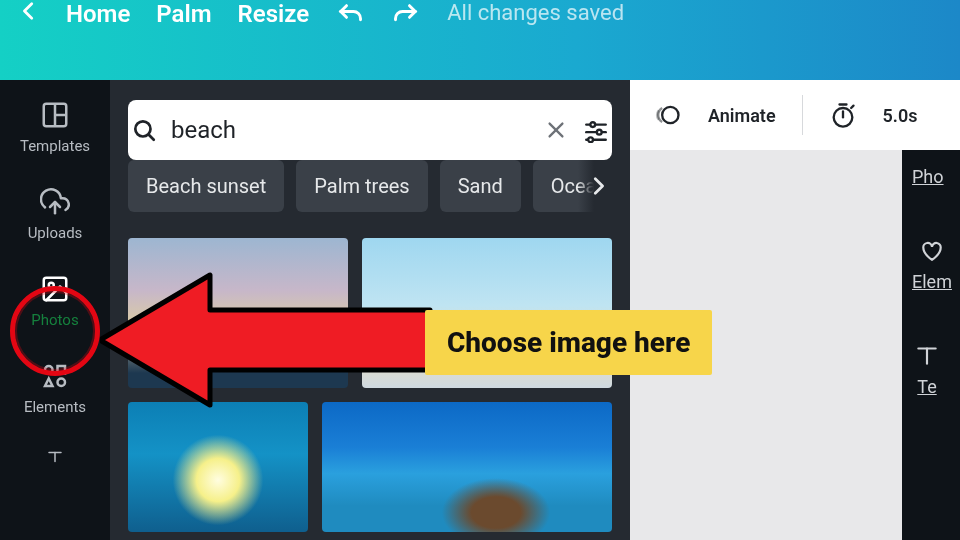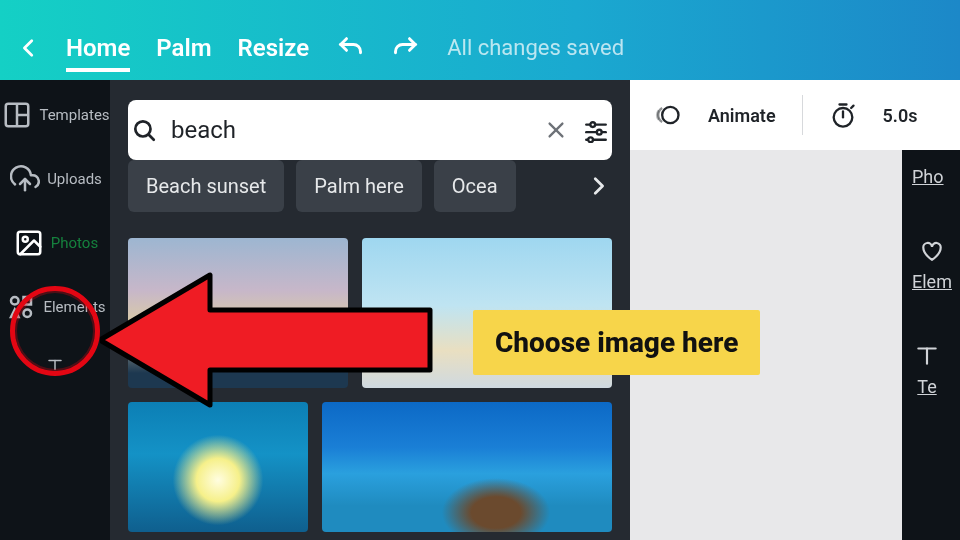--- a/index.html
+++ b/index.html
@@ -4,21 +4,20 @@
 <style>
   * { box-sizing: border-box; margin: 0; padding: 0; font-family: -apple-system, BlinkMacSystemFont, "Segoe UI", Roboto, Helvetica, Arial, sans-serif; }
   html, body { width: 960px; height: 540px; overflow: hidden; background: #e8e8ea; }
   .root { width: 960px; height: 540px; position: relative; }
 
   
   .topbar {
     height: 95px;
     background: linear-gradient(90deg, #14d0c5 0%, #1aa9d0 60%, #1c88c8 100%);
     display: flex;
-    align-items: center;
     padding: 0 18px;
     gap: 26px;
     color: #ffffff;
   }
   .topbar .back-arrow { width: 22px; height: 22px; display:flex; align-items:center; justify-content:center; }
   .topbar a.nav {
     font-size: 24px; font-weight: 600; color: #ffffff; text-decoration: none;
   }
   .topbar .home { border-bottom: 4px solid #ffffff; padding-bottom: 6px; margin-bottom: -10px; }
   .topbar .undo, .topbar .redo { display:flex; align-items:center; justify-content:center; width:30px; height:30px; }
@@ -31,21 +30,21 @@
   .leftnav {
     width: 110px;
     background: #0e1318;
     display: flex;
     flex-direction: column;
     align-items: center;
     padding-top: 18px;
     color: #b7bcc2;
     gap: 30px;
   }
-  .leftnav .item { display:flex; flex-direction:row; align-items:center; gap:5px; font-size:15px; }
+  .leftnav .item { display:flex; flex-direction:column; align-items:center; gap:5px; font-size:15px; }
   .leftnav .item.active { color: #15803d; }
   .leftnav .icon { width:34px; height:34px; display:flex; align-items:center; justify-content:center; }
 
   
   .panel {
     width: 520px;
     background: #252a31;
     padding: 20px 18px 0 18px;
     display: flex;
     flex-direction: column;
@@ -121,21 +120,21 @@
   .anno-circle {
     position:absolute; left:10px; top:286px; width:90px; height:90px;
     border: 5px solid #e30613; border-radius:50%; pointer-events:none;
     box-shadow: 0 0 0 2px rgba(227,6,19,0.3) inset;
   }
 
   
   .arrow-wrap { position:absolute; left:100px; top:270px; width:340px; height:140px; pointer-events:none; }
   .callout {
     position:absolute; left:425px; top:310px; background:#f7d54a; color:#111;
-    font-size:28px; font-weight:800; padding:16px 22px; border-radius:2px;margin-left:48px;
+    font-size:28px; font-weight:800; padding:16px 22px; border-radius:2px;
   }
 </style>
 </head>
 <body>
 
 <div class="root">
 
   <div class="topbar">
     <span class="back-arrow">
       <svg viewBox="0 0 24 24" width="22" height="22" fill="none" stroke="#ffffff" stroke-width="3" stroke-linecap="round" stroke-linejoin="round">
@@ -236,21 +235,22 @@
               <line x1="3" y1="14" x2="21" y2="14"></line>
               <circle cx="15" cy="14" r="2.2" fill="#fff"></circle>
               <line x1="3" y1="21" x2="21" y2="21"></line>
               <circle cx="7" cy="21" r="2.2" fill="#fff"></circle>
             </svg>
         </span>
       </div>
 
       <div class="chips">
         <div class="chip">Beach sunset</div>
-        <div class="chip">Palm here</div>
+        <div class="chip">Palm trees</div>
+        <div class="chip">Sand</div>
         <div class="chip">Ocea</div>
         <span class="more">
           <svg viewBox="0 0 24 24" width="22" height="22" fill="none" stroke="#e6e8ea" stroke-width="3" stroke-linecap="round" stroke-linejoin="round">
               <polyline points="9 4 17 12 9 20"></polyline>
             </svg>
         </span>
       </div>
 
       <div class="grid">
         <div class="thumb a"></div>

